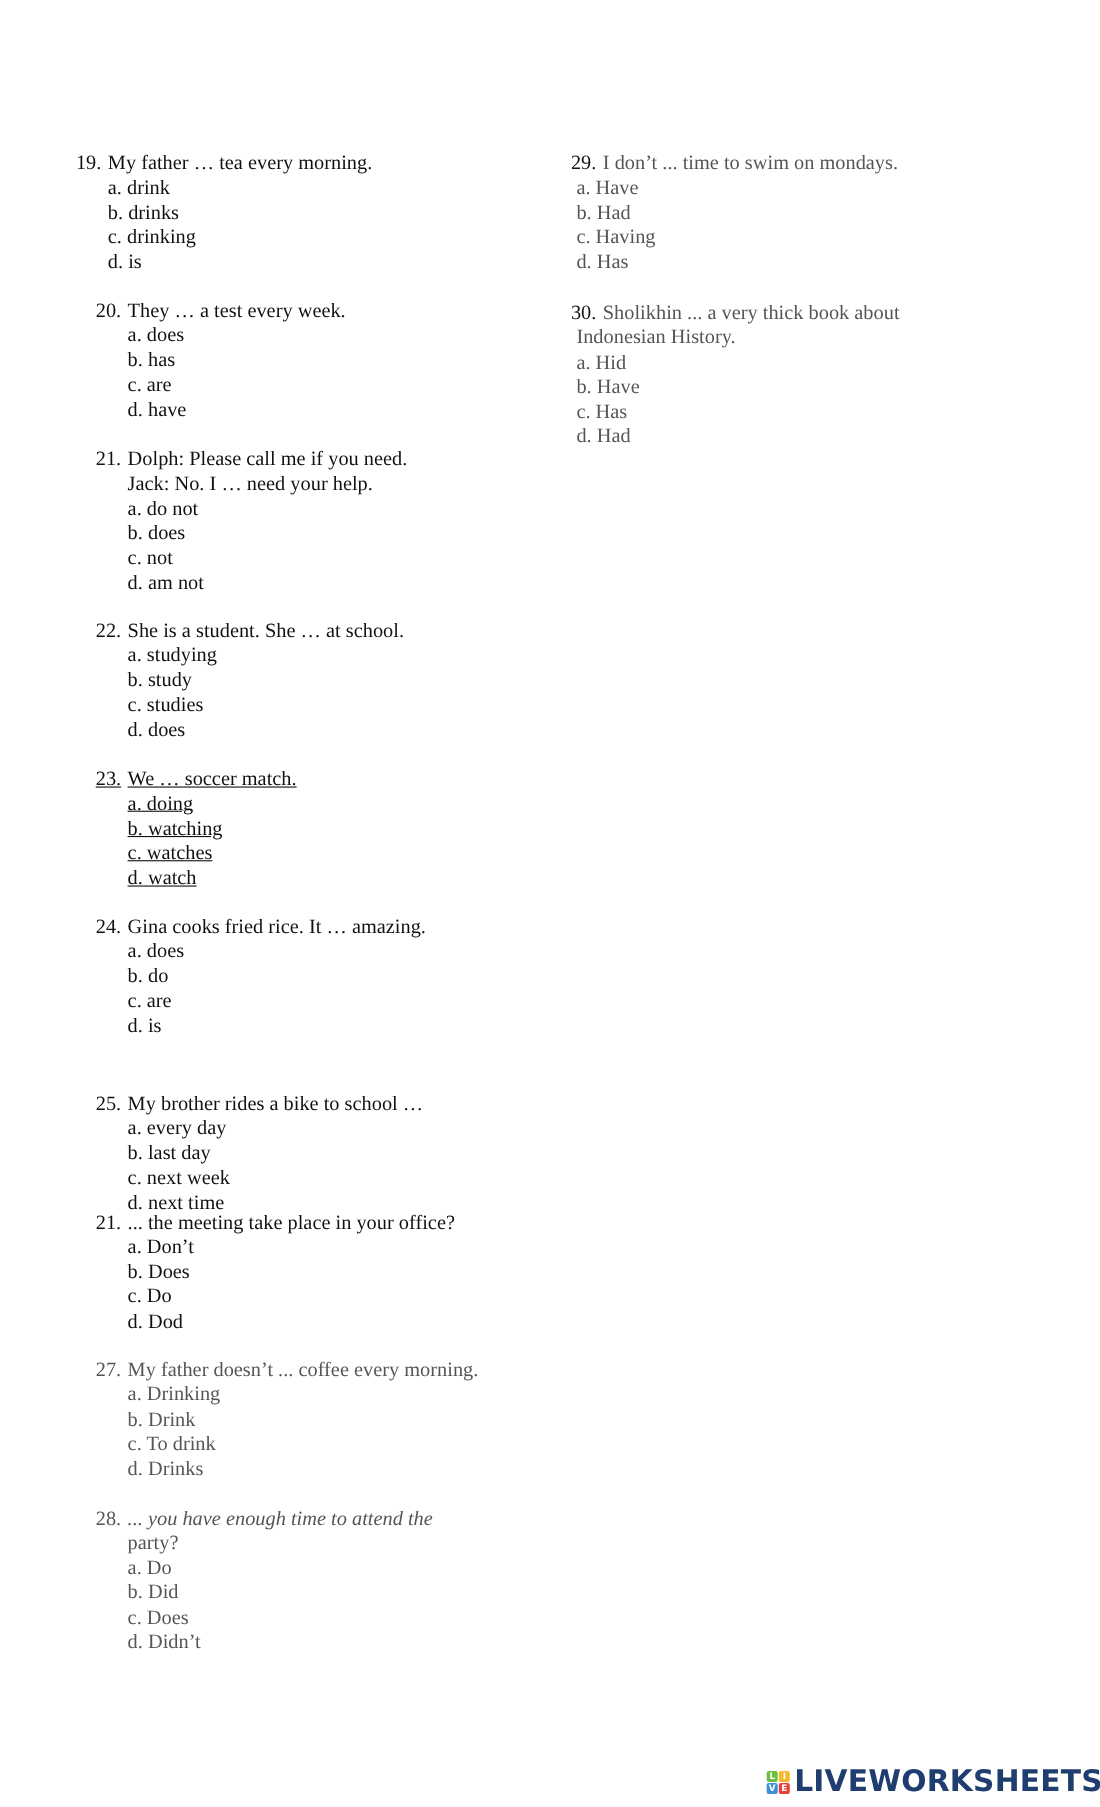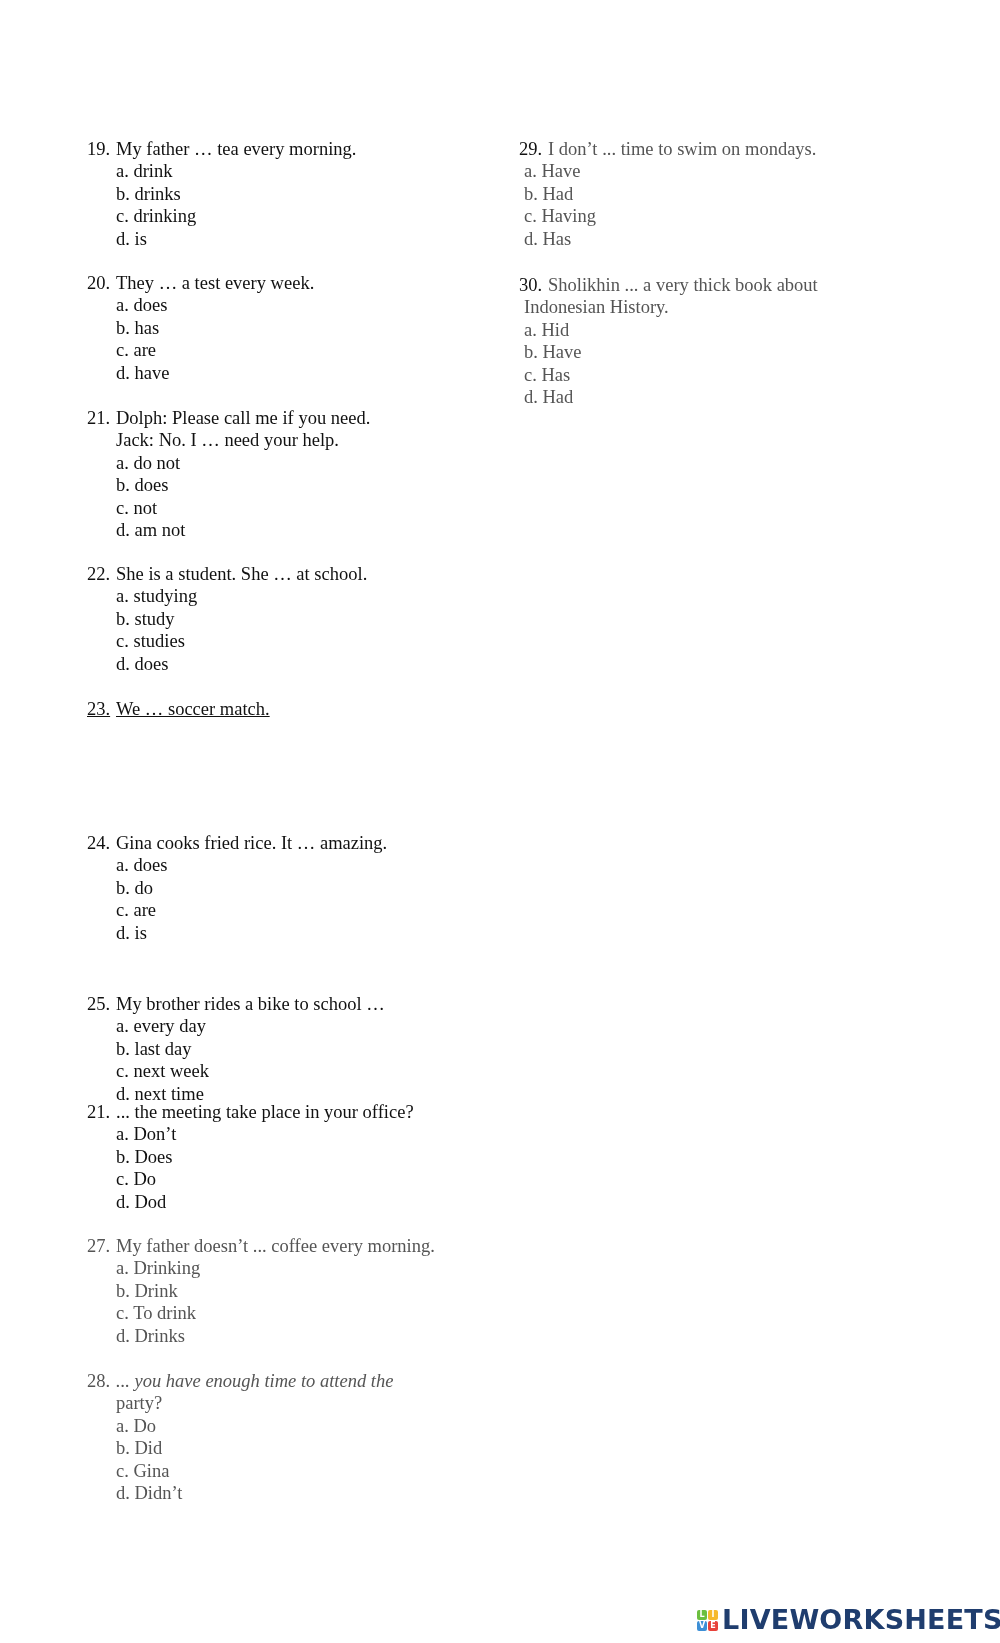--- a/index.html
+++ b/index.html
@@ -36,21 +36,21 @@
       border-radius: 2px;
     }
     .logo-text {
       font-family: "DejaVu Sans", sans-serif; font-weight: bold;
       font-size: 27px; color: #1f3d6e; letter-spacing: 0.2px; line-height: 24px;
     }
   </style>
 </head>
 <body>
 
-<div class="question" style="left:87px; top:138px;">
+<div class="question" style="left:69px; top:138px;">
   <div class="q-line">
       <span class="q-num">19.</span>
       <span class="q-text">My father … tea every morning.</span>
     </div>
   <ul class="options">
     <li class="option">a. drink</li>
     <li class="option">b. drinks</li>
     <li class="option">c. drinking</li>
     <li class="option">d. is</li>
   </ul>
@@ -94,20 +94,26 @@
     <li class="option">c. studies</li>
     <li class="option">d. does</li>
   </ul>
 </div>
 
 <div class="question" style="left:87px; top:698px;text-decoration:underline;">
   <div class="q-line">
       <span class="q-num">23.</span>
       <span class="q-text">We … soccer match.</span>
     </div>
+  <ul class="options">
+    <li class="option">a. doing</li>
+    <li class="option">b. watching</li>
+    <li class="option">c. watches</li>
+    <li class="option">d. watch</li>
+  </ul>
 </div>
 
 <div class="question" style="left:87px; top:832px;">
   <div class="q-line">
       <span class="q-num">24.</span>
       <span class="q-text">Gina cooks fried rice. It … amazing.</span>
     </div>
   <ul class="options">
     <li class="option">a. does</li>
     <li class="option">b. do</li>
@@ -157,21 +163,21 @@
 
 <div class="question gray" style="left:87px; top:1370px;">
   <div class="q-line">
       <span class="q-num">28.</span>
       <span class="q-text" style="white-space:nowrap;font-style:italic;">...  you have enough time to attend the</span>
     </div>
   <div class="q-cont">party?</div>
   <ul class="options">
     <li class="option">a. Do</li>
     <li class="option">b. Did</li>
-    <li class="option">c. Gina</li>
+    <li class="option">c. Does</li>
     <li class="option">d. Didn’t</li>
   </ul>
 </div>
 
 <div class="question gray-text" style="left:495px; top:138px;">
   <div class="q-line">
       <span class="q-num">29.</span>
       <span class="q-text" style="white-space:nowrap;">I don’t  ...  time to swim on mondays.</span>
     </div>
   <ul class="options">

